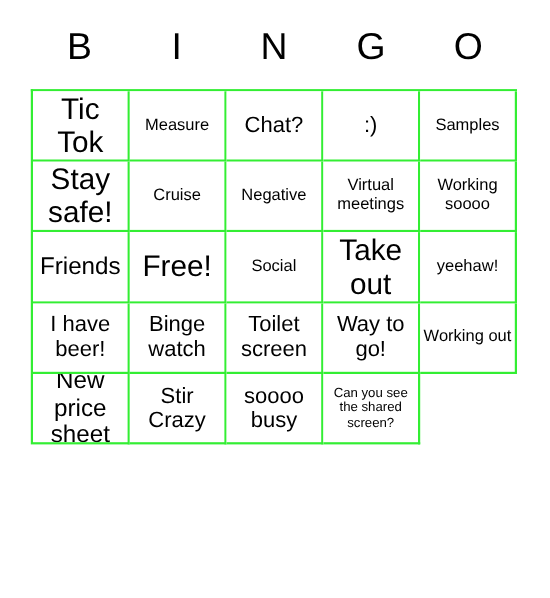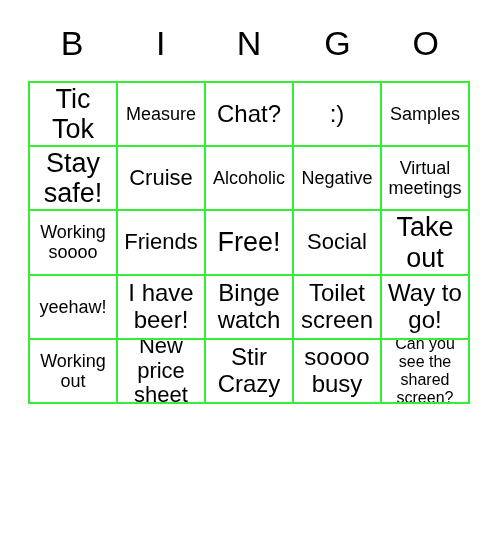--- a/index.html
+++ b/index.html
@@ -67,25 +67,25 @@
   }
   .cell-text {
     display: block;
     width: 100%;
     line-height: 1.12;
     color: #000000;
     word-wrap: break-word;
   }
   
   .fs-xl  { font-size: 27px; }
-  .fs-lg  { font-size: 24px; }
-  .fs-md  { font-size: 22px; }
+  .fs-lg  { font-size: 20px; }
+  .fs-md  { font-size: 15px; }
   .fs-sm  { font-size: 22px; }
-  .fs-xs  { font-size: 18px; }
-  .fs-xxs { font-size: 16px; }
+  .fs-xs  { font-size: 15px; }
+  .fs-xxs { font-size: 12px; }
 </style>
 </head>
 <body>
 
 <div id="card">
 
   <div id="header-row">
     <div class="header-letter">B</div>
     <div class="header-letter">I</div>
     <div class="header-letter">N</div>
@@ -107,23 +107,20 @@
         <span class="cell-text fs-lg">:)</span>
       </div>
       <div class="cell">
         <span class="cell-text fs-xs">Samples</span>
       </div>
       <div class="cell">
         <span class="cell-text fs-xl">Stay safe!</span>
       </div>
       <div class="cell">
         <span class="cell-text fs-md">Cruise</span>
-      </div>
-      <div class="cell">
-        <span class="cell-text fs-xs">Alcoholic</span>
       </div>
       <div class="cell">
         <span class="cell-text fs-xs">Negative</span>
       </div>
       <div class="cell">
         <span class="cell-text fs-xs">Virtual meetings</span>
       </div>
       <div class="cell">
         <span class="cell-text fs-xs">Working soooo</span>
       </div>

